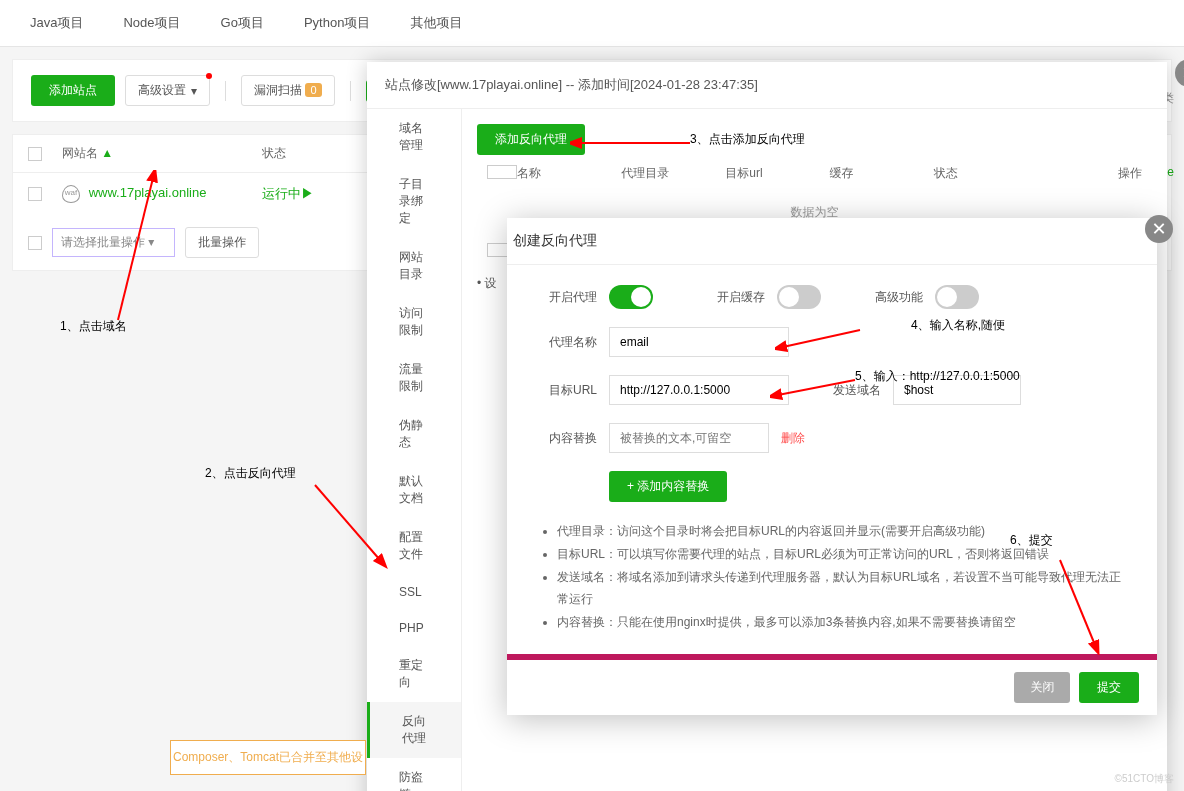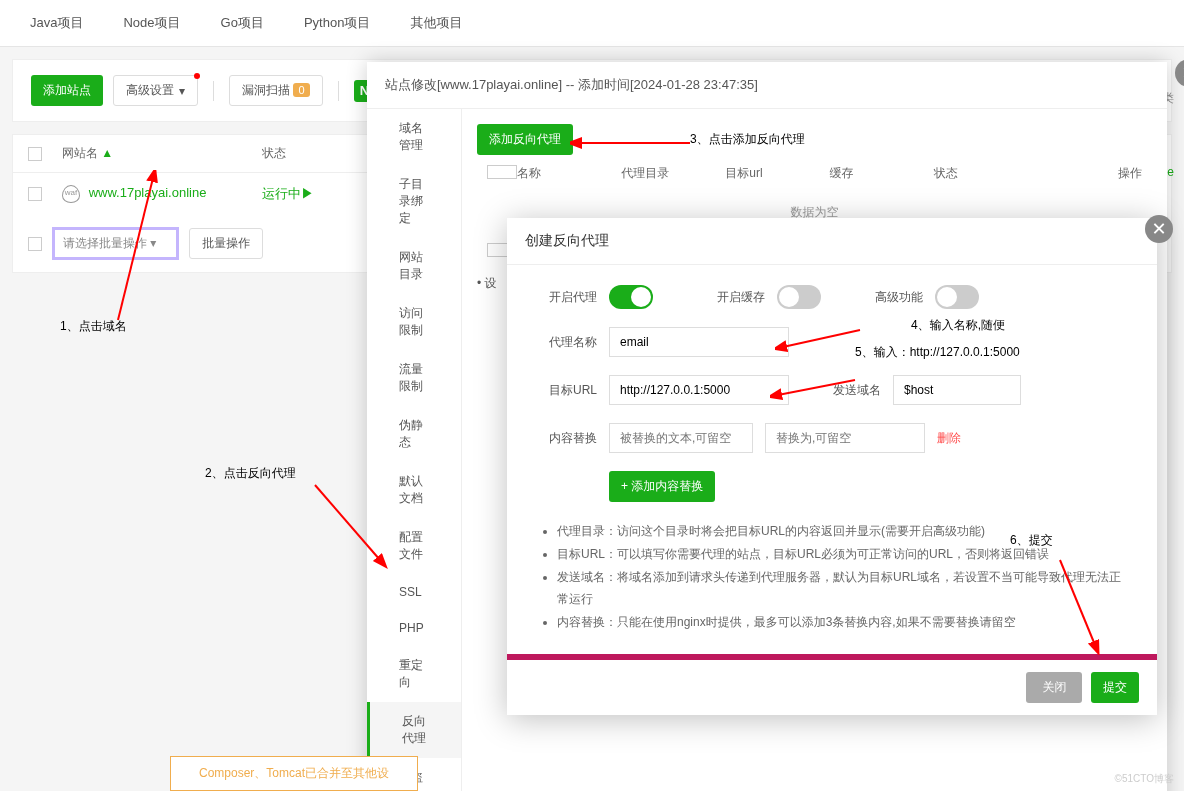--- a/index.html
+++ b/index.html
@@ -5,59 +5,59 @@
     * { box-sizing: border-box; margin: 0; padding: 0; }
     body { font-family: "Microsoft YaHei", Arial, sans-serif; font-size: 13px; color: #333; background: #f5f5f5; position: relative; width: 1184px; height: 791px; overflow: hidden; }
     
     
     .top-tabs { background: #fff; border-bottom: 1px solid #e5e5e5; display: flex; padding: 0 10px; }
     .tab-item { padding: 14px 20px; cursor: pointer; color: #555; }
     .tab-item.active { color: #1aad19; border-bottom: 2px solid #1aad19; font-weight: 600; }
     
     
     .toolbar { background: #fff; padding: 15px 18px; display: flex; align-items: center; gap: 10px; margin: 12px; border: 1px solid #eee; }
-    .btn-green { background: #1aad19; color: #fff; border: none; padding: 7px 12px; border-radius: 3px; cursor: pointer; font-size: 12px; }
+    .btn-green { background: #1aad19; color: #fff; border: none; padding: 7px 18px; border-radius: 3px; cursor: pointer; font-size: 12px; }
     .btn-white { background: #fff; border: 1px solid #ddd; padding: 6px 12px; border-radius: 3px; cursor: pointer; font-size: 12px; color: #555; }
     .dropdown-btn { display: flex; align-items: center; gap: 5px; position: relative; }
     .red-dot { position: absolute; top: -3px; right: -3px; width: 6px; height: 6px; background: red; border-radius: 50%; }
     .yellow-badge { background: #f0ad4e; color: #fff; padding: 1px 5px; border-radius: 3px; font-size: 11px; }
     .divider { width: 0; border-left: 1px solid #ddd; height: 20px; margin: 0 5px; }
     .nginx-icon { width: 22px; height: 22px; background: #1aad19; border-radius: 3px; display: inline-flex; align-items: center; justify-content: center; color: #fff; font-weight: bold; font-size: 13px; }
     
     
     .main-table { background: #fff; margin: 0 12px; border: 1px solid #eee; }
     .table-header { display: flex; padding: 10px 15px; border-bottom: 1px solid #eee; font-size: 12px; color: #666; align-items: center; gap: 20px; }
     .table-row { display: flex; padding: 12px 15px; align-items: center; gap: 20px; }
     .checkbox { width: 14px; height: 14px; border: 1px solid #ccc; background: #fff; }
     .site-link { color: #1aad19; cursor: pointer; }
     .status-running { color: #1aad19; }
     .shield-icon { display: inline-block; width: 18px; height: 18px; border: 1.5px solid #999; border-radius: 50% 50% 50% 50% / 60% 60% 40% 40%; margin-right: 5px; vertical-align: middle; font-size: 8px; text-align: center; line-height: 14px; color: #999; }
     
     .table-footer { display: flex; padding: 12px 15px; align-items: center; gap: 10px; }
-    .select-box { border: 3px solid #c4b5fd; padding: 5px 20px 5px 8px; font-size: 12px; color: #888; background: #fff; position: relative; }
+    .select-box { border: 1px solid #c4b5fd; padding: 5px 20px 5px 8px; font-size: 12px; color: #888; background: #fff; position: relative; }
     
     
     .modal1 { position: absolute; top: 62px; left: 367px; width: 800px; background: #fff; box-shadow: 0 0 20px rgba(0,0,0,0.2); }
     .modal1-header { padding: 14px 18px; border-bottom: 1px solid #eee; color: #555; font-size: 13px; }
     .modal1-body { display: flex; }
     .modal1-sidebar { width: 95px; border-right: 1px solid #eee; }
     .sidebar-item { padding: 11px 32px; cursor: pointer; font-size: 12px; color: #555; }
     .sidebar-item.active { background: #f5f5f5; border-left: 3px solid #1aad19; }
     .sidebar-item .dot { display: inline-block; width: 6px; height: 6px; background: red; border-radius: 50%; margin-left: 4px; }
     .modal1-content { flex: 1; padding: 15px; }
     .proxy-table { width: 100%; }
     .proxy-table-header { display: flex; padding: 10px; font-size: 12px; color: #666; }
     .proxy-table-header .col { flex: 1; }
     .proxy-table-header .col-check { width: 30px; flex: 0 0 30px; }
     .proxy-empty { text-align: center; padding: 12px; color: #999; font-size: 12px; }
     .close-btn { position: absolute; top: -3px; right: -36px; width: 28px; height: 28px; background: #888; border-radius: 50%; color: #fff; display: flex; align-items: center; justify-content: center; font-size: 18px; cursor: pointer; }
     
     
     .modal2 { position: absolute; top: 218px; left: 507px; width: 650px; background: #fff; box-shadow: 0 4px 30px rgba(0,0,0,0.25); }
-    .modal2-header { padding: 14px 18px; border-bottom: 1px solid #eee; font-size: 14px; color: #333; }
+    .modal2-header { padding: 14px 6px; border-bottom: 1px solid #eee; font-size: 14px; color: #333; }
     .modal2-body { padding: 20px 30px; }
     .form-row { display: flex; align-items: center; margin-bottom: 18px; gap: 12px; }
     .form-label { width: 60px; text-align: right; font-size: 12px; color: #555; }
     .form-input { border: 1px solid #ddd; padding: 7px 10px; font-size: 12px; }
     .toggle { width: 44px; height: 24px; border-radius: 12px; position: relative; cursor: pointer; }
     .toggle.on { background: #1aad19; }
     .toggle.off { background: #ccc; }
     .toggle::after { content: ""; position: absolute; width: 20px; height: 20px; background: #fff; border-radius: 50%; top: 2px; }
     .toggle.on::after { right: 2px; }
     .toggle.off::after { left: 2px; }
@@ -66,21 +66,21 @@
     .tips li { list-style: disc; margin-left: 20px; }
     .modal2-footer { padding: 12px 18px; text-align: right; border-top: 6px solid #be185d; }
     .btn-gray { background: #aaa; color: #fff; border: none; padding: 7px 16px; border-radius: 3px; cursor: pointer; margin-right: 5px; font-size: 12px; }
     .close-btn2 { position: absolute; top: -3px; right: -16px; width: 28px; height: 28px; background: #888; border-radius: 50%; color: #fff; display: flex; align-items: center; justify-content: center; font-size: 18px; cursor: pointer; }
     
     
     .anno { position: absolute; color: #000000; font-size: 12px; pointer-events: none; z-index: 100; }
     .anno-text { white-space: nowrap; }
     .arrow-svg { position: absolute; pointer-events: none; z-index: 99; }
     
-    .footer-notice { position: absolute; bottom: 0; left: 170px; background: #fff; border: 1px solid #f0ad4e; padding: 8px 28px; font-size: 12px; color: #f0ad4e; }
+    .footer-notice { position: absolute; bottom: 16px; left: 170px; background: #fff; border: 1px solid #f0ad4e; padding: 8px 2px; font-size: 12px; color: #f0ad4e; }
     .watermark { position: absolute; bottom: 5px; right: 10px; font-size: 10px; color: #ccc; }
     .right-edge { position: absolute; top: 90px; right: 10px; font-size: 12px; color: #888; }
     .right-edge2 { position: absolute; top: 165px; right: 10px; font-size: 12px; color: #1aad19; }
   </style>
 </head>
 <body>
 
 <div class="top-tabs">
   <div class="tab-item">Java项目</div>
   <div class="tab-item">Node项目</div>
@@ -194,22 +194,21 @@
     </div>
     <div class="form-row">
       <span class="form-label">目标URL</span>
       <input class="form-input" style="width: 180px;" value="http://127.0.0.1:5000">
       <span style="width:20px"></span>
       <span style="font-size:12px;color:#555">发送域名</span>
       <input class="form-input" style="width: 128px;" value="$host">
     </div>
     <div class="form-row">
       <span class="form-label">内容替换</span>
-      <input class="form-input" style="width: 144px;" placeholder="被替换的文本,可留空">
-      <input class="form-input" style="width: 160px;" placeholder="替换为,可留空">
+      <input class="form-input" style="width: 160px;" placeholder="被替换的文本,可留空">
       <span class="delete-link">删除</span>
     </div>
     <div class="form-row">
       <span class="form-label"></span>
       <button class="btn-green">+ 添加内容替换</button>
     </div>
     <ul class="tips">
       <li>代理目录：访问这个目录时将会把目标URL的内容返回并显示(需要开启高级功能)</li>
       <li>目标URL：可以填写你需要代理的站点，目标URL必须为可正常访问的URL，否则将返回错误</li>
       <li>发送域名：将域名添加到请求头传递到代理服务器，默认为目标URL域名，若设置不当可能导致代理无法正常运行</li>
@@ -219,21 +218,21 @@
   <div class="modal2-footer">
     <button class="btn-gray">关闭</button>
     <button class="btn-green">提交</button>
   </div>
 </div>
 
 <div class="anno" style="top:318px;left:60px"><span class="anno-text">1、点击域名</span></div>
 <div class="anno" style="top:465px;left:205px"><span class="anno-text">2、点击反向代理</span></div>
 <div class="anno" style="top:131px;left:690px"><span class="anno-text">3、点击添加反向代理</span></div>
 <div class="anno" style="top:317px;left:911px"><span class="anno-text">4、输入名称,随便</span></div>
-<div class="anno" style="top:344px;left:855px"><span class="anno-text">5、输入：http://127.0.0.1:5000</span></div>
+<div class="anno" style="top:368px;left:855px"><span class="anno-text">5、输入：http://127.0.0.1:5000</span></div>
 <div class="anno" style="top:532px;left:1010px"><span class="anno-text">6、提交</span></div>
 
 <svg class="arrow-svg" style="top:170px;left:108px" width="60" height="160">
     <defs>
       <marker id="ah1" markerWidth="10" markerHeight="10" refX="2" refY="3" orient="auto">
         <path d="M0,0 L0,6 L8,3 z" fill="#ff0000"></path>
       </marker>
     </defs>
     <line x1="10" y1="150" x2="45" y2="8" stroke="#ff0000" stroke-width="2" marker-end="url(#ah1)"></line>
   </svg>

